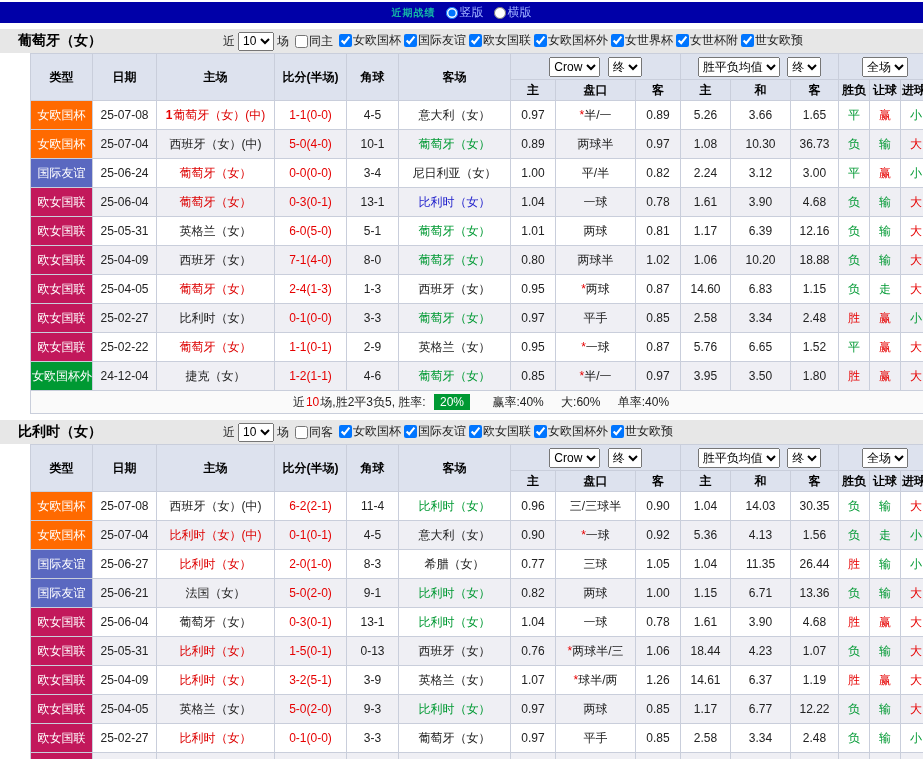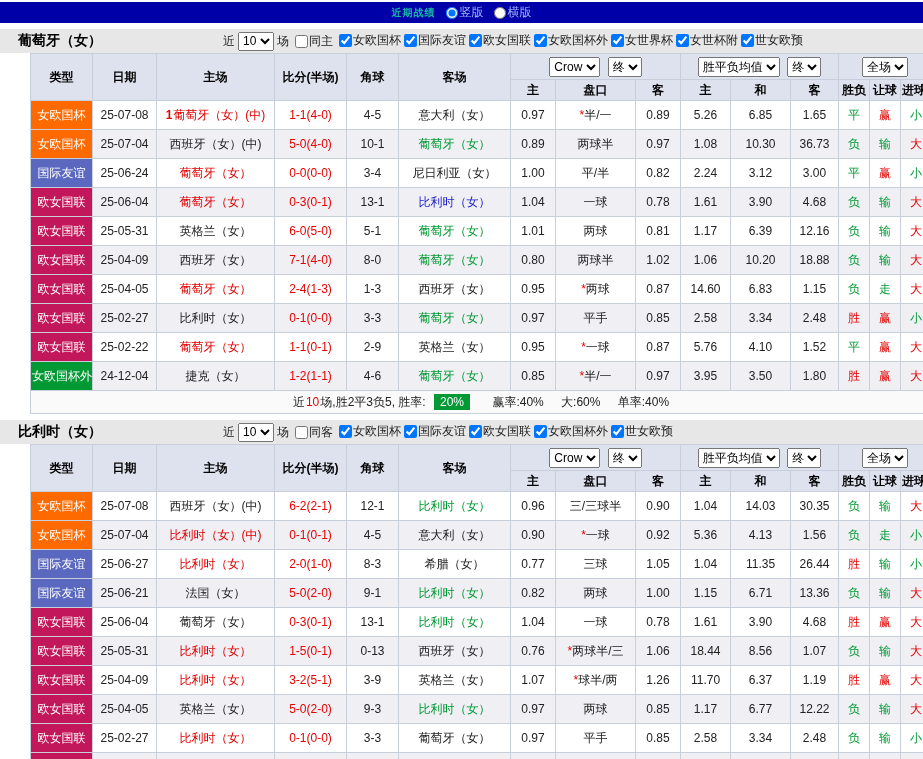--- a/index.html
+++ b/index.html
@@ -146,28 +146,28 @@
           <th>胜负</th>
           <th>让球</th>
           <th>进球数</th>
         </tr>
       </thead>
       <tbody>
           <tr>
             <td class="type" style="background: rgb(255, 106, 0);">女欧国杯</td>
             <td>25-07-08</td>
             <td><b class="prefix">1</b><a class="team t-red">葡萄牙（女）(中)</a></td>
-            <td class="score">1-1(4-0)</td>
+            <td class="score">1-1(0-0)</td>
             <td>4-5</td>
             <td><a class="team t-black">意大利（女）</a></td>
             <td>0.97</td>
             <td><span class="star">*</span><span>半/一</span></td>
             <td>0.89</td>
             <td>5.26</td>
-            <td>6.85</td>
+            <td>3.66</td>
             <td>1.65</td>
             <td class="res" style="color: rgb(0, 153, 51);">平</td>
             <td class="res" style="color: rgb(230, 0, 0);">赢</td>
             <td class="res" style="color: rgb(0, 153, 51);">小</td>
           </tr>
           <tr class="alt">
             <td class="type" style="background: rgb(255, 106, 0);">女欧国杯</td>
             <td>25-07-04</td>
             <td><a class="team t-black">西班牙（女）(中)</a></td>
             <td class="score">5-0(4-0)</td>
@@ -289,21 +289,21 @@
             <td class="type" style="background: rgb(194, 24, 91);">欧女国联</td>
             <td>25-02-22</td>
             <td><a class="team t-red">葡萄牙（女）</a></td>
             <td class="score">1-1(0-1)</td>
             <td>2-9</td>
             <td><a class="team t-black">英格兰（女）</a></td>
             <td>0.95</td>
             <td><span class="star">*</span><span>一球</span></td>
             <td>0.87</td>
             <td>5.76</td>
-            <td>4.10</td>
+            <td>6.65</td>
             <td>1.52</td>
             <td class="res" style="color: rgb(0, 153, 51);">平</td>
             <td class="res" style="color: rgb(230, 0, 0);">赢</td>
             <td class="res" style="color: rgb(230, 0, 0);">大</td>
           </tr>
           <tr class="alt">
             <td class="type" style="background: rgb(0, 153, 51);">女欧国杯外</td>
             <td>24-12-04</td>
             <td><a class="team t-black">捷克（女）</a></td>
             <td class="score">1-2(1-1)</td>
@@ -413,21 +413,21 @@
           <th>让球</th>
           <th>进球数</th>
         </tr>
       </thead>
       <tbody>
           <tr>
             <td class="type" style="background: rgb(255, 106, 0);">女欧国杯</td>
             <td>25-07-08</td>
             <td><a class="team t-black">西班牙（女）(中)</a></td>
             <td class="score">6-2(2-1)</td>
-            <td>12-1</td>
+            <td>11-4</td>
             <td><a class="team t-green">比利时（女）</a></td>
             <td>0.96</td>
             <td><span>三/三球半</span></td>
             <td>0.90</td>
             <td>1.04</td>
             <td>14.03</td>
             <td>30.35</td>
             <td class="res" style="color: rgb(0, 153, 51);">负</td>
             <td class="res" style="color: rgb(0, 153, 51);">输</td>
             <td class="res" style="color: rgb(230, 0, 0);">大</td>
@@ -504,37 +504,37 @@
             <td class="type" style="background: rgb(194, 24, 91);">欧女国联</td>
             <td>25-05-31</td>
             <td><a class="team t-red">比利时（女）</a></td>
             <td class="score">1-5(0-1)</td>
             <td>0-13</td>
             <td><a class="team t-black">西班牙（女）</a></td>
             <td>0.76</td>
             <td><span class="star">*</span><span>两球半/三</span></td>
             <td>1.06</td>
             <td>18.44</td>
-            <td>8.56</td>
+            <td>4.23</td>
             <td>1.07</td>
             <td class="res" style="color: rgb(0, 153, 51);">负</td>
             <td class="res" style="color: rgb(0, 153, 51);">输</td>
             <td class="res" style="color: rgb(230, 0, 0);">大</td>
           </tr>
           <tr>
             <td class="type" style="background: rgb(194, 24, 91);">欧女国联</td>
             <td>25-04-09</td>
             <td><a class="team t-red">比利时（女）</a></td>
             <td class="score">3-2(5-1)</td>
             <td>3-9</td>
             <td><a class="team t-black">英格兰（女）</a></td>
             <td>1.07</td>
             <td><span class="star">*</span><span>球半/两</span></td>
             <td>1.26</td>
-            <td>11.70</td>
+            <td>14.61</td>
             <td>6.37</td>
             <td>1.19</td>
             <td class="res" style="color: rgb(230, 0, 0);">胜</td>
             <td class="res" style="color: rgb(230, 0, 0);">赢</td>
             <td class="res" style="color: rgb(230, 0, 0);">大</td>
           </tr>
           <tr class="alt">
             <td class="type" style="background: rgb(194, 24, 91);">欧女国联</td>
             <td>25-04-05</td>
             <td><a class="team t-black">英格兰（女）</a></td>

